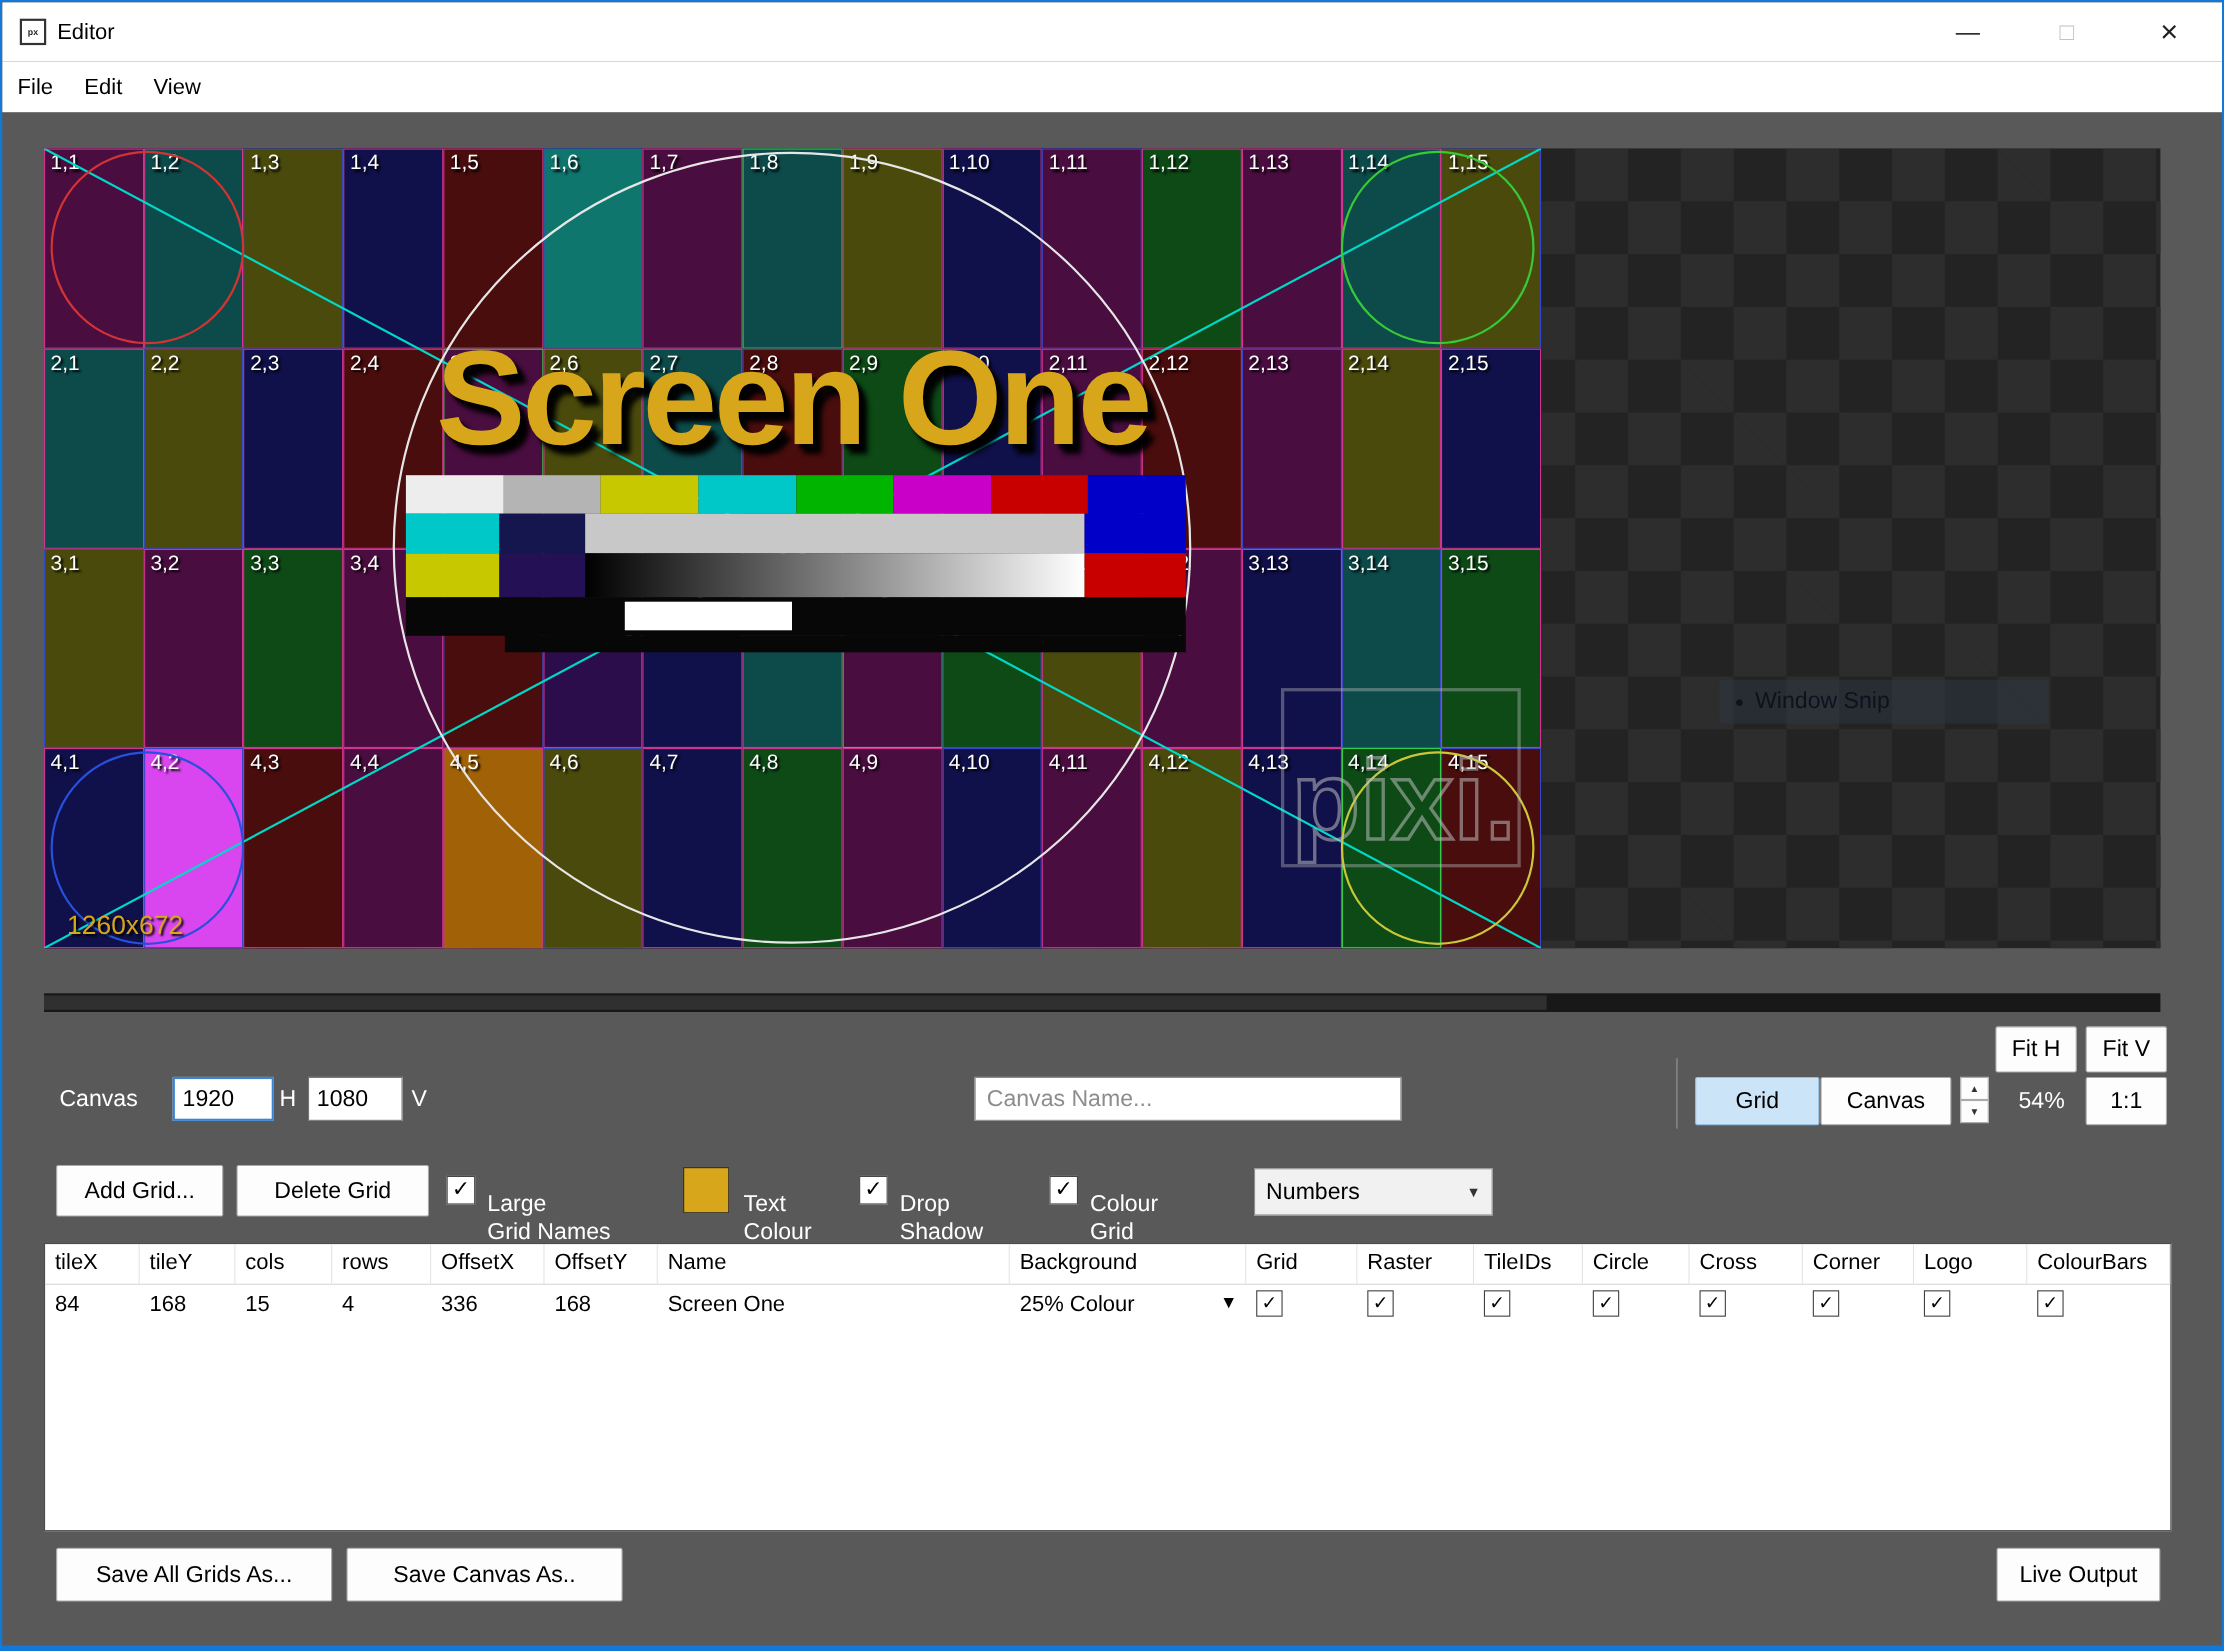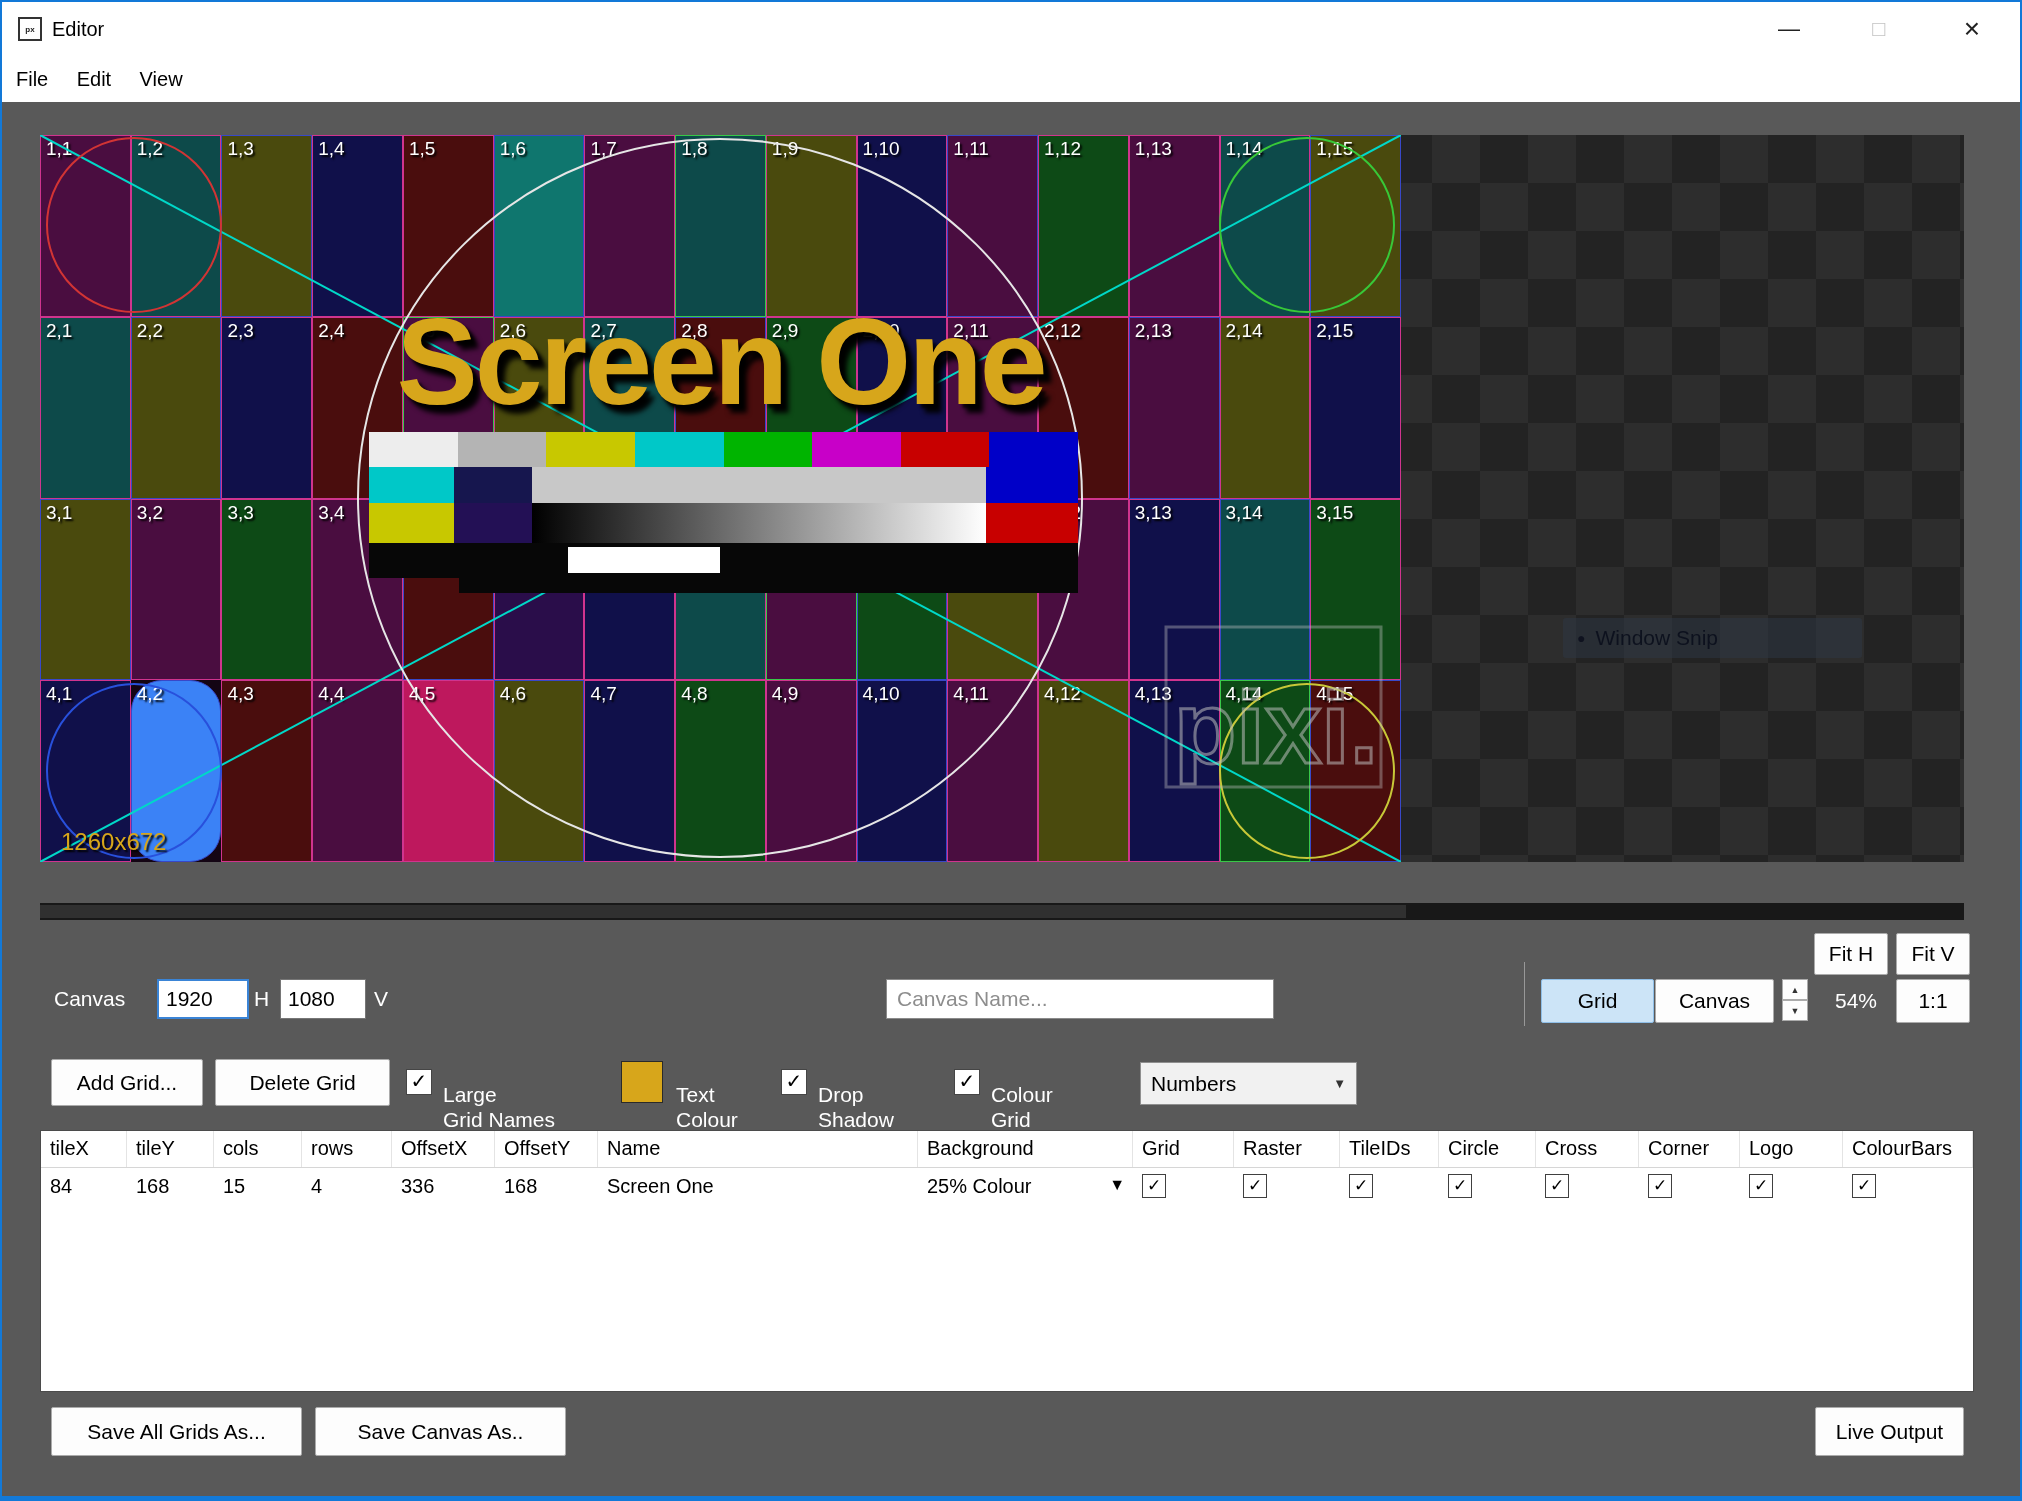--- a/index.html
+++ b/index.html
@@ -240,30 +240,30 @@
           </div>
           <div class="tile" style="background: rgb(13, 74, 74); border-color: rgb(56, 72, 200);">
             <span class="tile-label">3,14</span>
           </div>
           <div class="tile" style="background: rgb(13, 74, 22); border-color: rgb(208, 52, 142);">
             <span class="tile-label">3,15</span>
           </div>
           <div class="tile" style="background: rgb(16, 16, 74); border-color: rgb(208, 52, 142);">
             <span class="tile-label">4,1</span>
           </div>
-          <div class="tile" style="background: #3b82f6; border-color: rgb(56, 72, 200); border-radius: 31px;">
+          <div class="tile" style="background: #d946ef; border-color: rgb(56, 72, 200);">
             <span class="tile-label">4,2</span>
           </div>
           <div class="tile" style="background: rgb(74, 13, 13); border-color: rgb(208, 52, 142);">
             <span class="tile-label">4,3</span>
           </div>
           <div class="tile" style="background: rgb(74, 13, 64); border-color: rgb(208, 52, 142);">
             <span class="tile-label">4,4</span>
           </div>
-          <div class="tile" style="background: #be185d; border-color: rgb(208, 52, 142);">
+          <div class="tile" style="background: #a16207; border-color: rgb(208, 52, 142);">
             <span class="tile-label">4,5</span>
           </div>
           <div class="tile" style="background: rgb(74, 74, 13); border-color: rgb(56, 72, 200);">
             <span class="tile-label">4,6</span>
           </div>
           <div class="tile" style="background: rgb(16, 16, 74); border-color: rgb(208, 52, 142);">
             <span class="tile-label">4,7</span>
           </div>
           <div class="tile" style="background: rgb(13, 74, 22); border-color: rgb(208, 52, 142);">
             <span class="tile-label">4,8</span>

